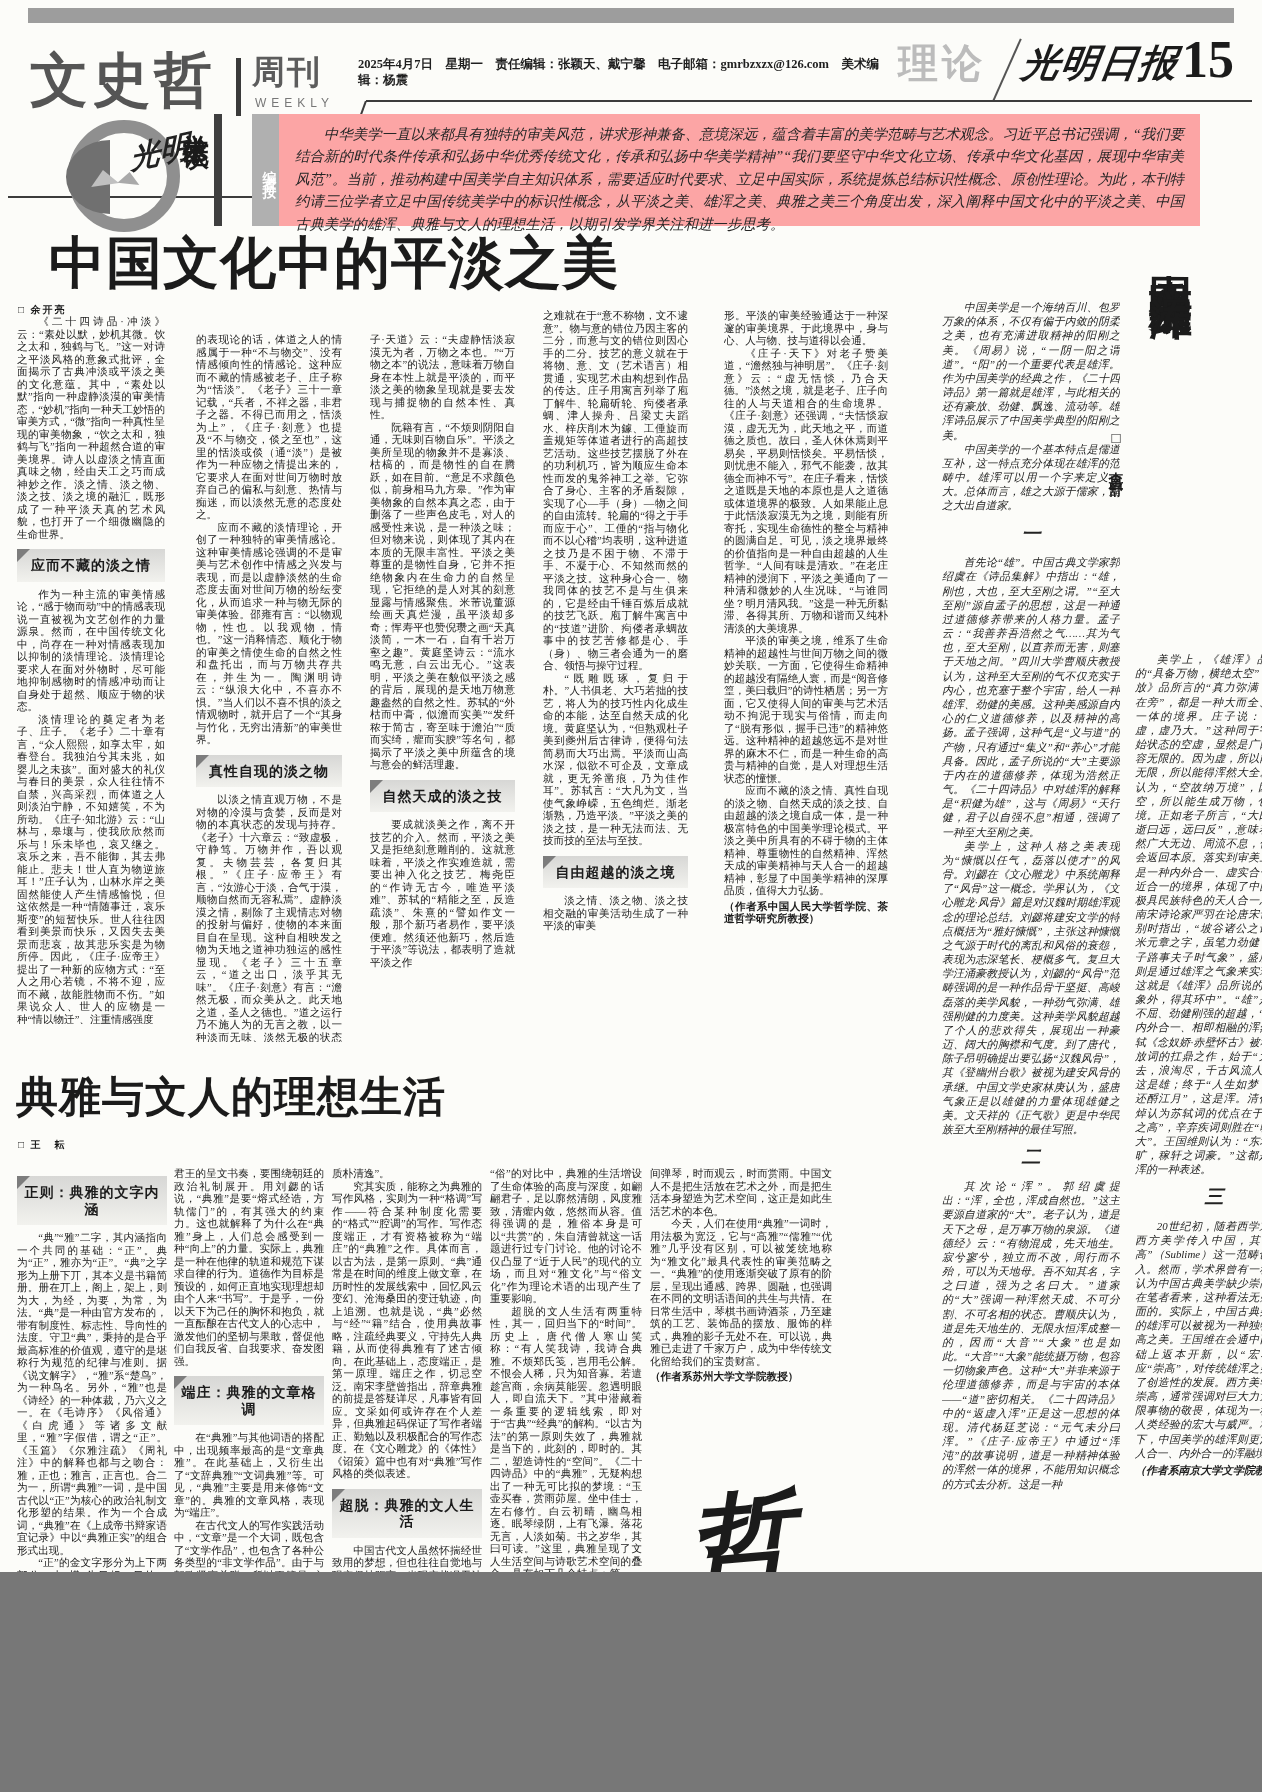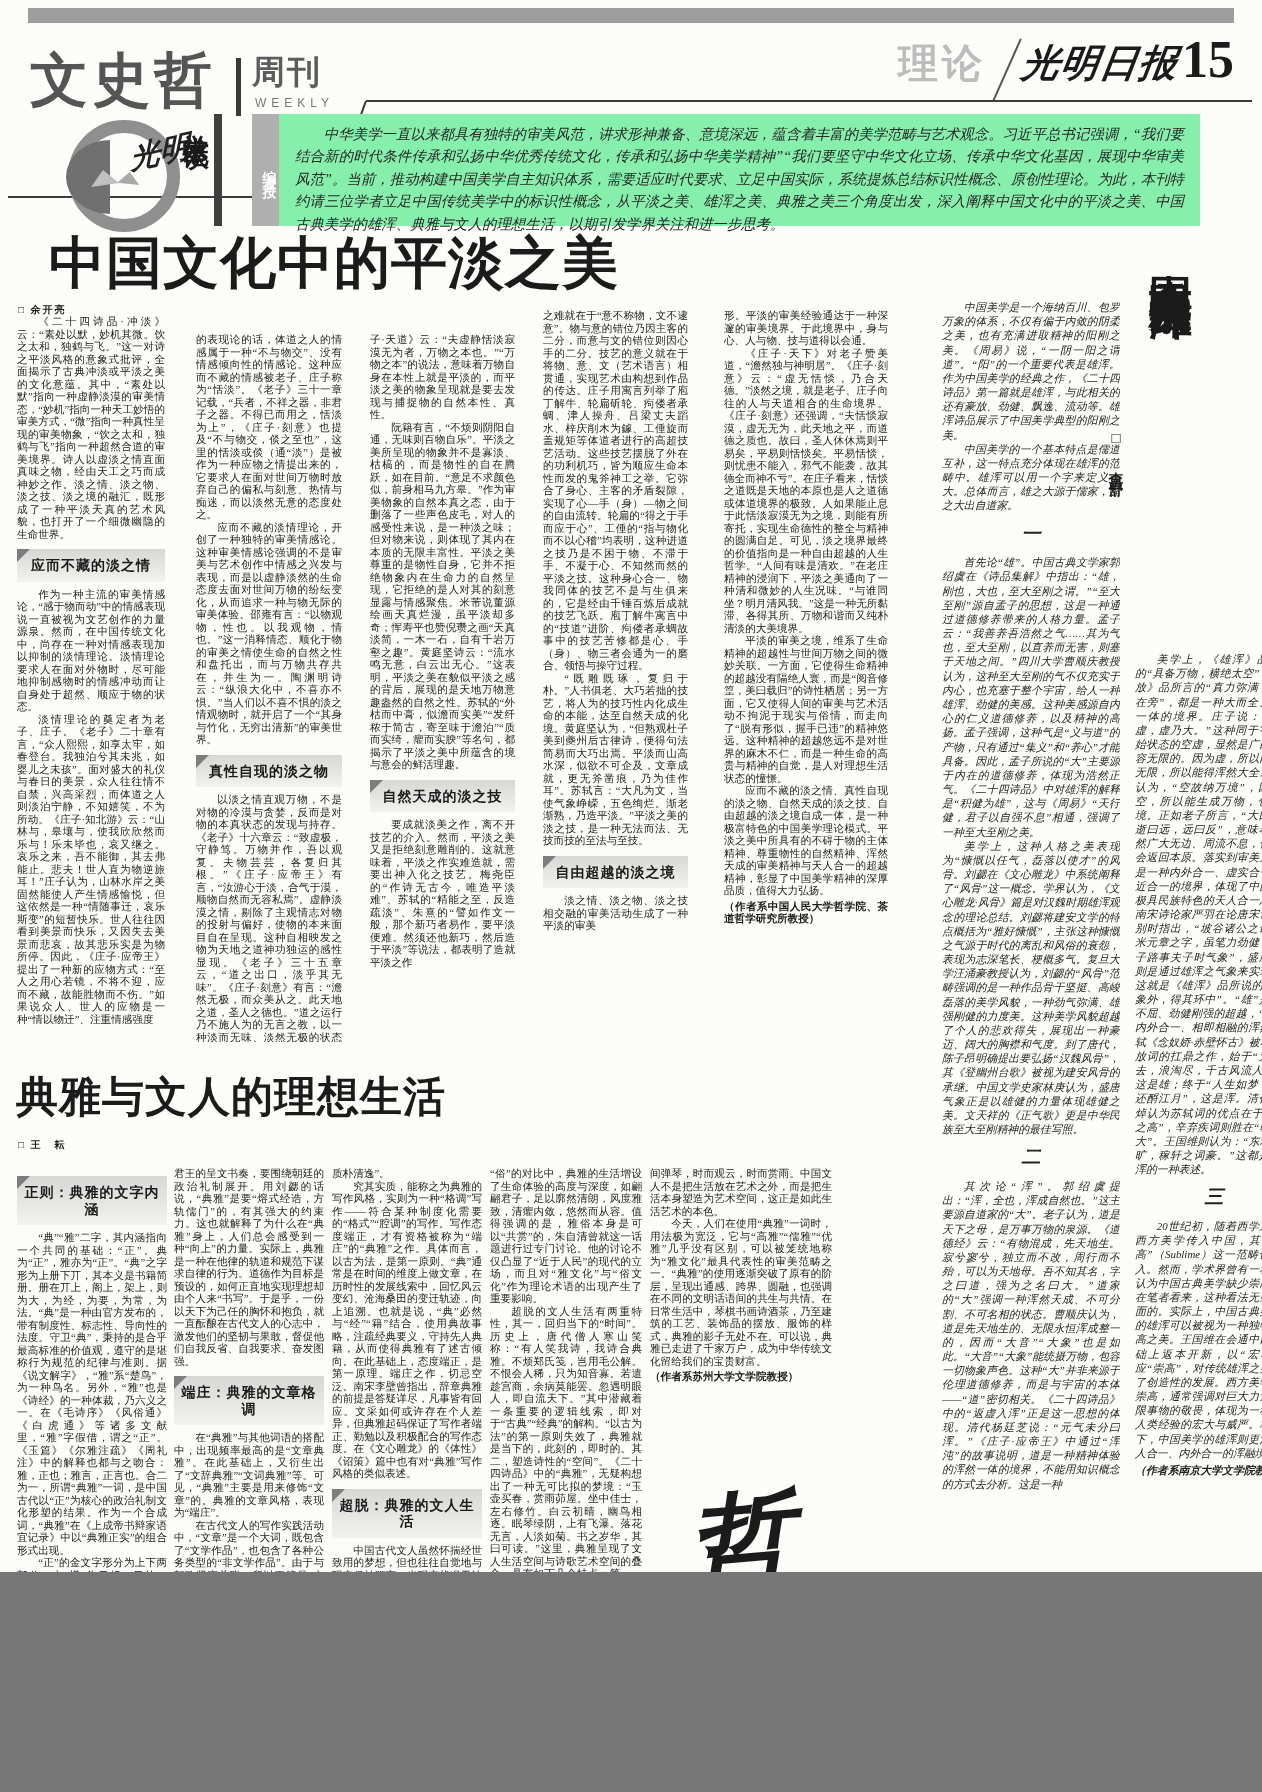--- a/index.html
+++ b/index.html
@@ -23,21 +23,21 @@
 
   
   .note-wrap{position:absolute;left:64px;top:114px;width:1136px;height:112px;}
   .ring{position:absolute;left:4px;top:6px;width:86px;height:86px;border:13px solid #8f8f8f;border-radius:50%;}
   .ring-dark{position:absolute;left:2px;top:26px;width:44px;height:74px;border-radius:44px 0 0 44px/37px 0 0 37px;background:#707070;}
   .ltri1{position:absolute;left:26px;top:56px;width:0;height:0;border-left:14px solid transparent;border-right:14px solid transparent;border-bottom:15px solid #c0c0c0;transform:rotate(-8deg);}
   .ltri2{position:absolute;left:54px;top:58px;width:0;height:0;border-left:11px solid transparent;border-right:11px solid transparent;border-bottom:12px solid #a9a9a9;transform:rotate(6deg);}
   .logo-script{position:absolute;left:66px;top:18px;font-size:30px;font-weight:900;font-style:italic;transform:rotate(-12deg) skewX(-10deg);color:#222;}
   .logo-vert{position:absolute;left:118px;top:0px;height:112px;writing-mode:vertical-rl;font-size:26px;font-weight:900;letter-spacing:3px;border-right:8px solid #3f3f3f;padding-right:5px;line-height:1.05;}
   .note-label{position:absolute;left:188px;top:0;width:27px;height:112px;background:#b0b0b0;color:#fff;writing-mode:vertical-rl;font-size:14px;font-weight:bold;letter-spacing:8px;text-align:center;font-family:"Liberation Sans",sans-serif;}
-  .note-box{position:absolute;left:215px;top:0;width:921px;height:112px;background:#86efac;box-sizing:border-box;padding:9px 16px;font-style:italic;font-size:14.4px;line-height:1.56;text-align:justify;color:#262626;}
+  .note-box{position:absolute;left:215px;top:0;width:921px;height:112px;background:#fca5a5;box-sizing:border-box;padding:9px 16px;font-style:italic;font-size:14.4px;line-height:1.56;text-align:justify;color:#262626;}
   .note-box p{margin:0;text-indent:2em;}
 
   
   .title1{position:absolute;left:16px;top:230px;font-size:56px;font-weight:900;letter-spacing:1px;white-space:nowrap;line-height:1.2;margin-left:33px;}
   .title2{position:absolute;left:16px;top:1072px;font-size:42px;font-weight:900;letter-spacing:1px;white-space:nowrap;line-height:1.2;}
   .byline{position:absolute;font-size:10px;font-weight:bold;letter-spacing:2px;}
   .col{position:absolute;overflow:hidden;font-size:10.6px;line-height:1.18;text-align:justify;}
   .col p{margin:0;text-indent:2em;}
   .col p.ni{text-indent:0;}
   .subhead{position:relative;margin:8px 0 7px;background:linear-gradient(180deg,#d7d7d5,#f2f2ee);font-weight:bold;font-size:14px;text-align:center;padding:8px 2px;font-family:"Liberation Sans",sans-serif;letter-spacing:1px;}
@@ -61,20 +61,21 @@
 </head>
 <body>
 
 <div class="page">
 
   <div class="topbar"></div>
   <div class="mast-cn">文史哲</div>
   <div class="mast-div"></div>
   <div class="weekly">周刊</div>
   <div class="weekly-en">WEEKLY</div>
+  <div class="dateline">2025年4月7日　星期一　责任编辑：张颖天、戴宁馨　电子邮箱：gmrbzxzx@126.com　美术编辑：杨震</div>
   <div class="plabel">理论</div>
   <div class="hslash"></div>
   <div class="gmrb">光明日报</div>
   <div class="pnum">15</div>
   <div class="rule-r"></div>
   <div class="rule-l"></div>
   <div class="rule-d"></div>
 
   <div class="note-wrap">
     <div class="ring"></div>

